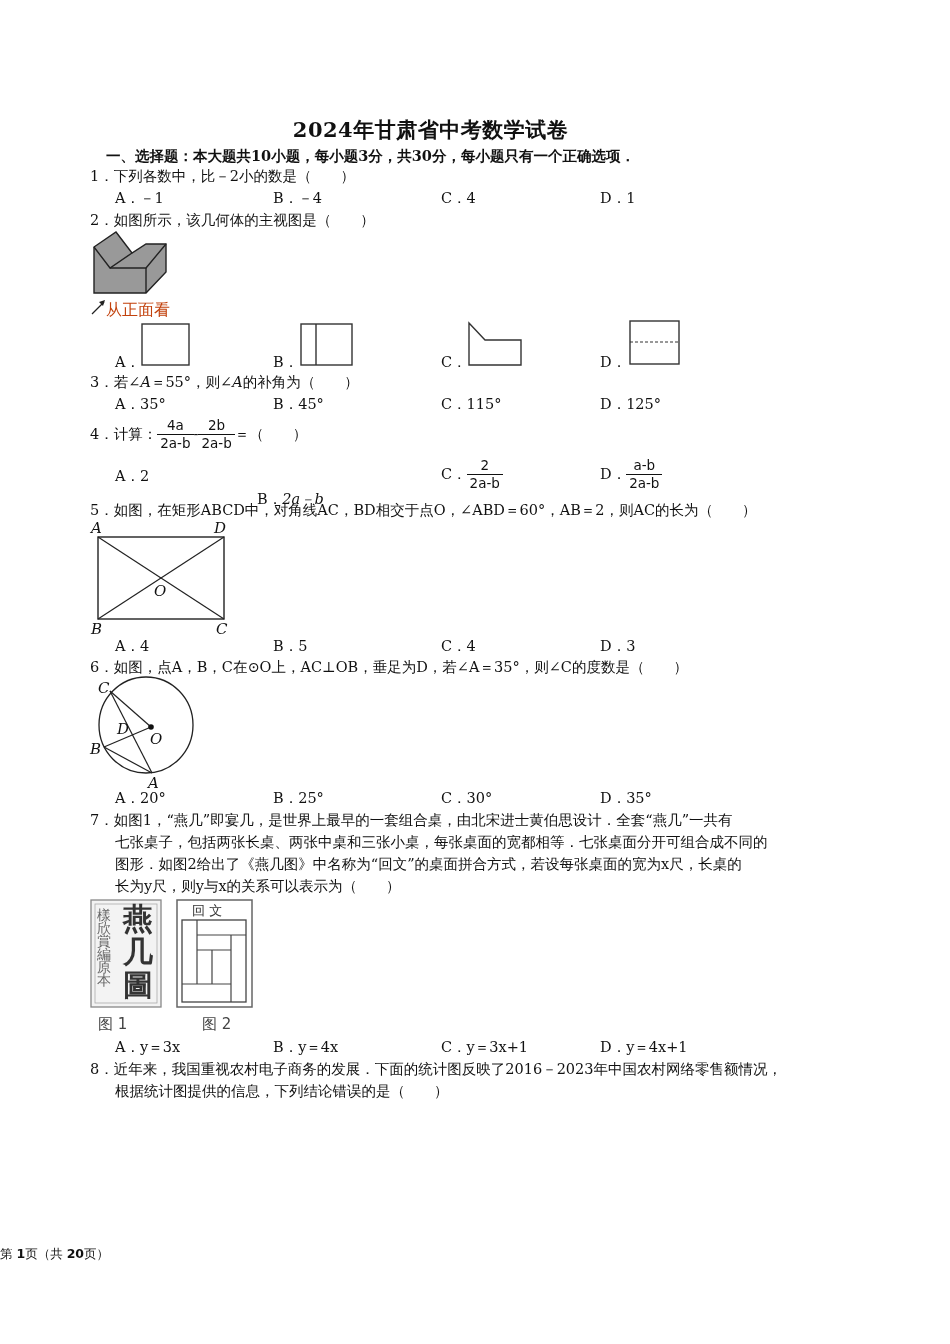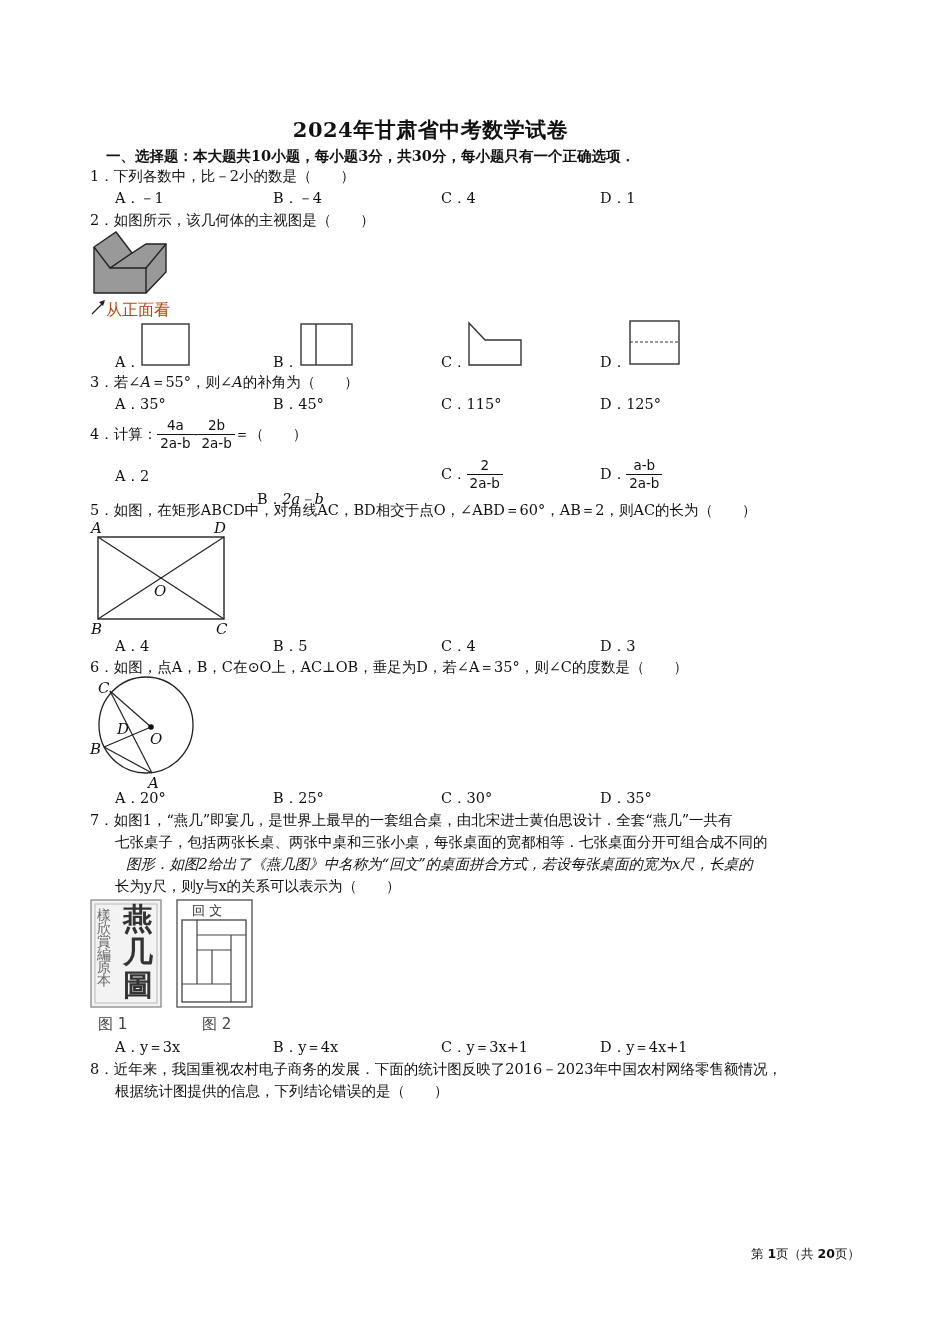--- a/index.html
+++ b/index.html
@@ -8,21 +8,21 @@
     .abs { position: absolute; }
     .title { left: 0; width: 861px; top: 116px; text-align: center; font-size: 21px; font-weight: bold; letter-spacing: 0.5px; }
     .section { left: 90px; top: 147px; font-size: 14.5px; font-weight: bold; margin-left: 16px; }
     .q { font-size: 14.5px; line-height: 21px; white-space: nowrap; }
     .opt { font-size: 14.5px; line-height: 20px; white-space: nowrap; }
     .qtext { left: 90px; }
     i.v { font-style: italic; }
     .frac { display: inline-block; vertical-align: middle; text-align: center; font-family: "DejaVu Sans", "Liberation Sans", sans-serif; font-size: 13.5px; line-height: 17px; }
     .frac .num { display: block; padding: 0 3px; border-bottom: 1px solid #111; }
     .frac .den { display: block; padding: 0 3px; }
-    .footer { left: 0; width: 860px; top: 1246px; text-align: right; font-size: 12.5px; font-family: "DejaVu Sans", "Liberation Sans", sans-serif; }
+    .footer { left: 0; width: 860px; top: 1246px; text-align: left; font-size: 12.5px; font-family: "DejaVu Sans", "Liberation Sans", sans-serif; }
     .footer b { font-weight: bold; }
     svg { position: absolute; overflow: visible; }
     .lbl { font-family: "DejaVu Serif", "Liberation Serif", serif; font-style: italic; font-size: 15px; fill: #111; }
     .figcap { font-family: "DejaVu Sans", "Liberation Sans", sans-serif; font-size: 15px; fill: #444; }
   </style>
 </head>
 <body>
 
 <div class="abs title">2024年甘肃省中考数学试卷</div>
 <div class="abs section">一、选择题：本大题共10小题，每小题3分，共30分，每小题只有一个正确选项．</div>
@@ -121,21 +121,21 @@
 </svg>
 <div class="abs opt" style="left:115px; top:788px;">A．20°</div>
 <div class="abs opt" style="left:273px; top:788px;">B．25°</div>
 <div class="abs opt" style="left:441px; top:788px;">C．30°</div>
 <div class="abs opt" style="left:600px; top:788px;">D．35°</div>
 
 <div class="abs q qtext" style="top:810px;">
   <span>7．</span><span>如图1，“燕几”即宴几，是世界上最早的一套组合桌，由北宋进士黄伯思设计．全套“燕几”一共有</span>
 </div>
 <div class="abs q" style="left:115px; top:832px;">七张桌子，包括两张长桌、两张中桌和三张小桌，每张桌面的宽都相等．七张桌面分开可组合成不同的</div>
-<div class="abs q" style="left:126px; top:854px;font-style:italic;">图形．如图2给出了《燕几图》中名称为“回文”的桌面拼合方式，若设每张桌面的宽为x尺，长桌的</div>
+<div class="abs q" style="left:115px; top:854px;">图形．如图2给出了《燕几图》中名称为“回文”的桌面拼合方式，若设每张桌面的宽为x尺，长桌的</div>
 <div class="abs q" style="left:115px; top:876px;">长为y尺，则y与x的关系可以表示为（　　）</div>
 
 <svg style="left:90px; top:899px;" width="72" height="110" viewBox="0 0 72 110">
   <rect x="1" y="1" width="70" height="107" fill="#f3f3f3" stroke="#888" stroke-width="1.3"></rect>
   <rect x="5" y="5" width="62" height="99" fill="none" stroke="#aaa" stroke-width="0.8"></rect>
 </svg>
 <div class="abs" style="left:97px; top:909px; width:12px; font-size:14px; line-height:13px; color:#666; word-break:break-all; white-space:normal;">樣欣賞編原本</div>
 <div class="abs" style="left:120px; top:902px; font-family:'DejaVu Serif','Liberation Serif',serif; font-size:30px; line-height:33px; color:#333; font-weight:bold; text-align:center; width:36px;">
   <div>燕</div>
   <div>几</div>

